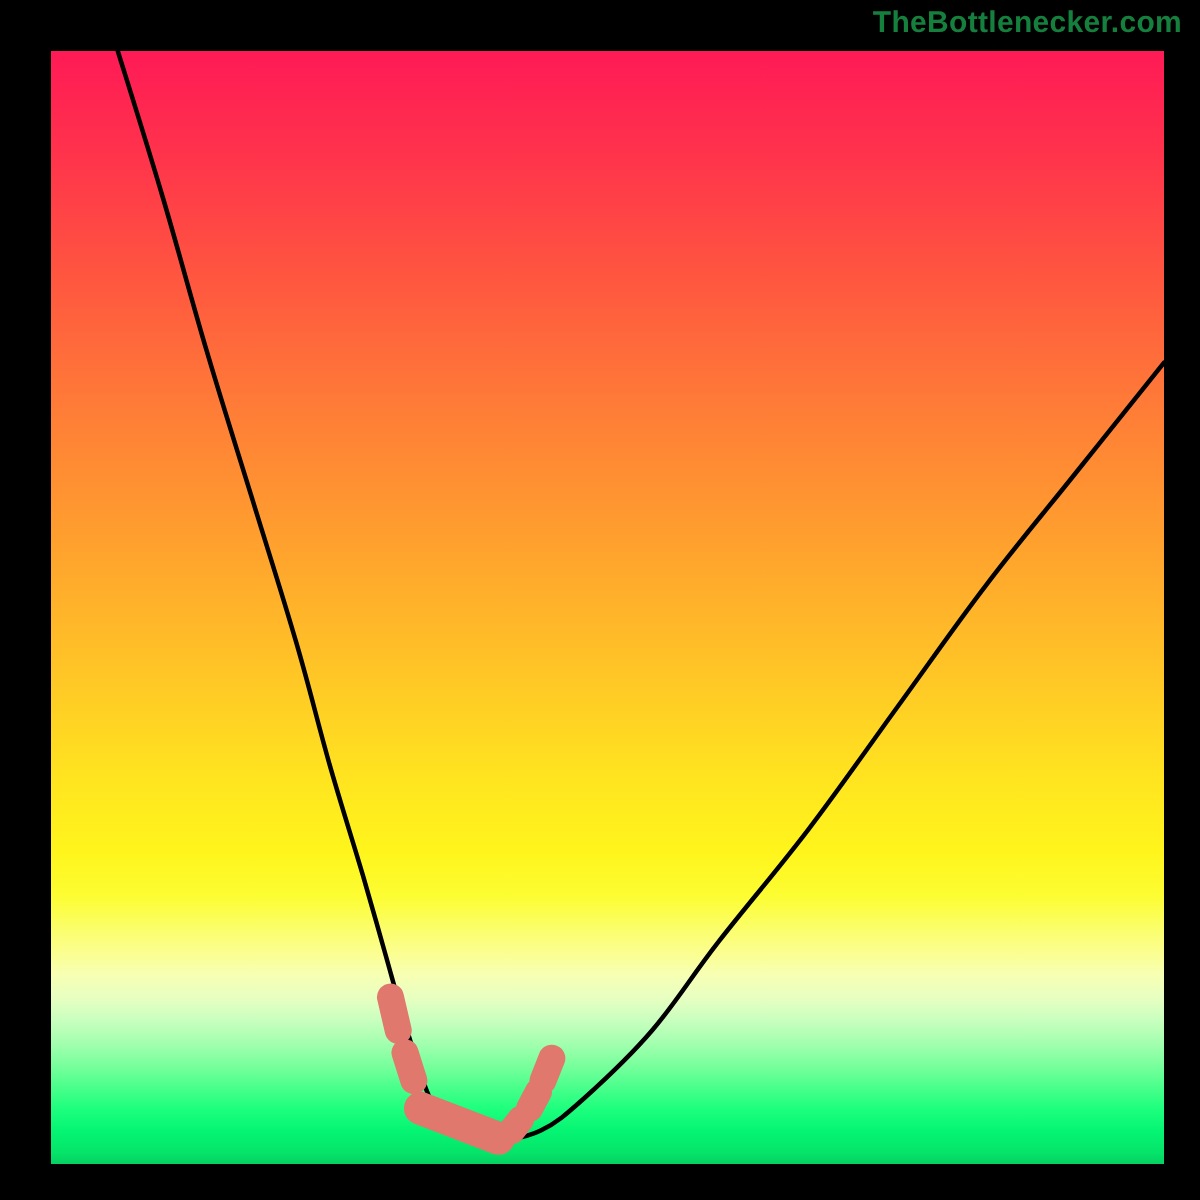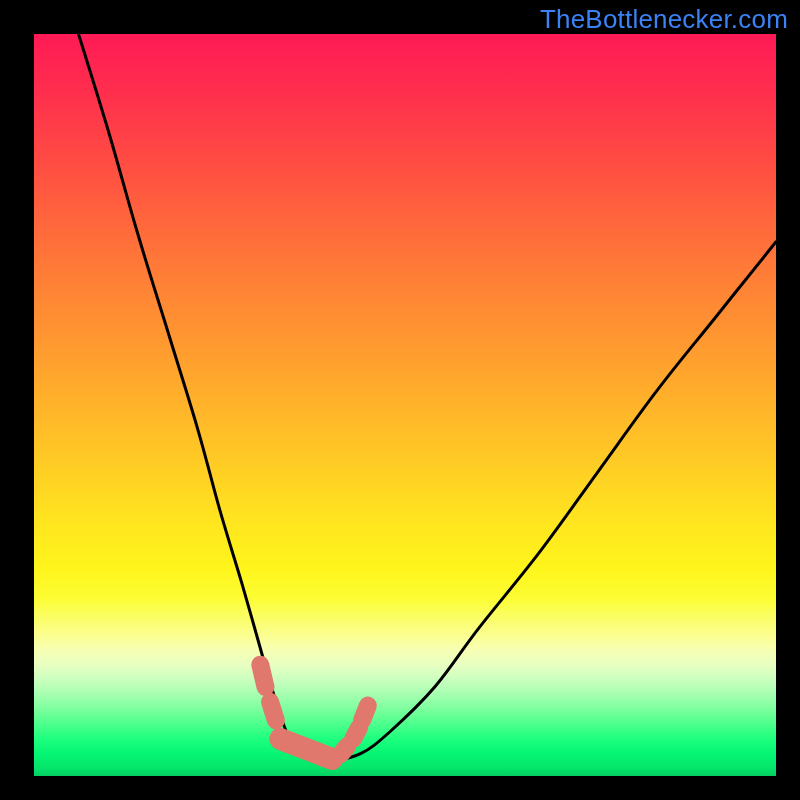--- a/index.html
+++ b/index.html
@@ -52,23 +52,23 @@
       #1eff7e 95%,
       #05f573 97%,
       #05e46a 99%,
       #05d061 100%
     );
   }
   .watermark {
     position: absolute;
     top: 4px;
     right: 12px;
-    color: #3b82f6;
-    font-size: 26px;
-    font-weight: 400;
+    color: #15803d;
+    font-size: 20px;
+    font-weight: 700;
     letter-spacing: 0.2px;
   }
   svg.curves {
     position: absolute;
     left: 0; top: 0;
     width: 742px;
     height: 742px;
     overflow: visible;
   }
 </style>

